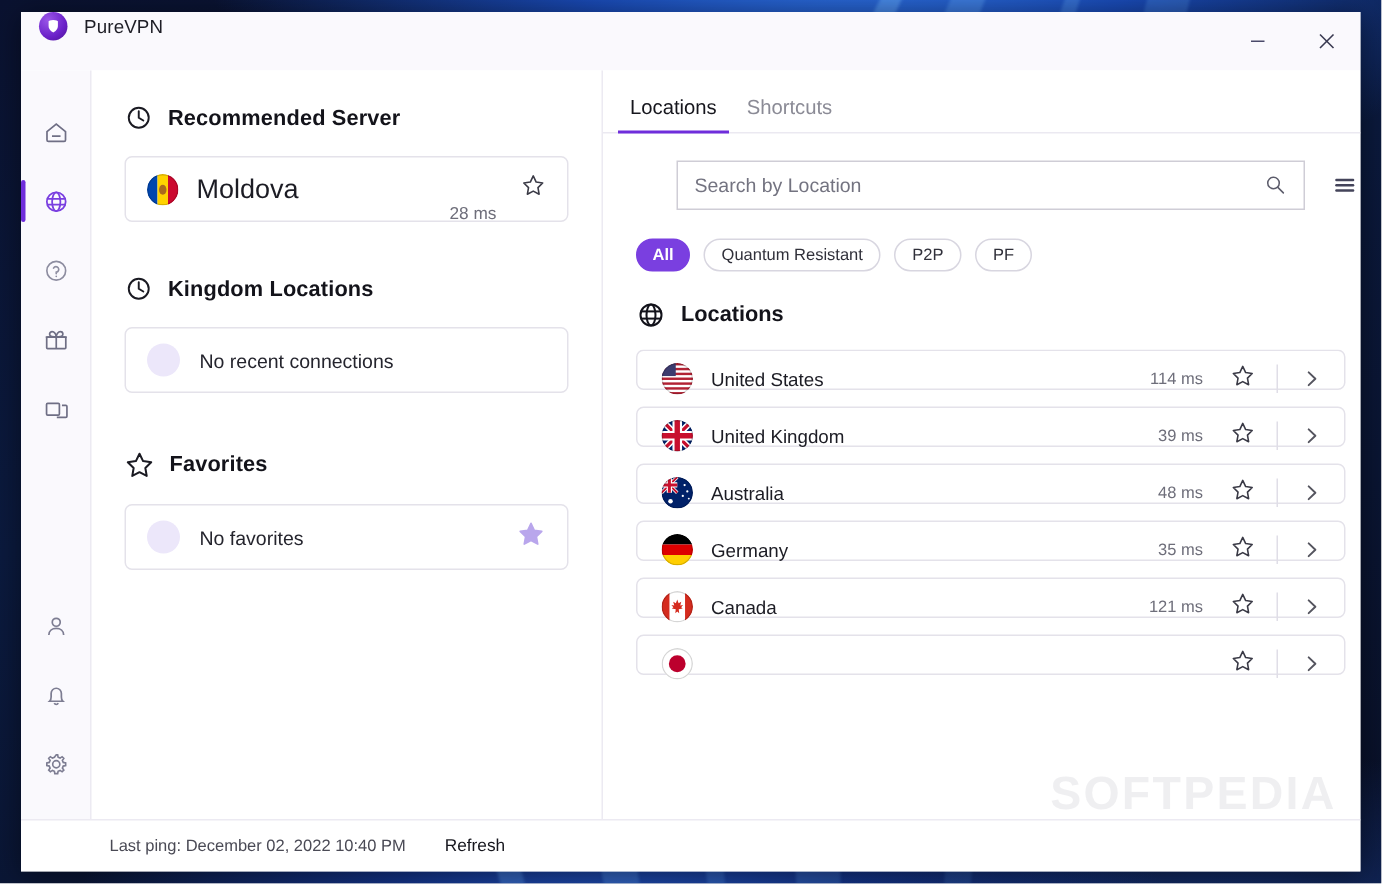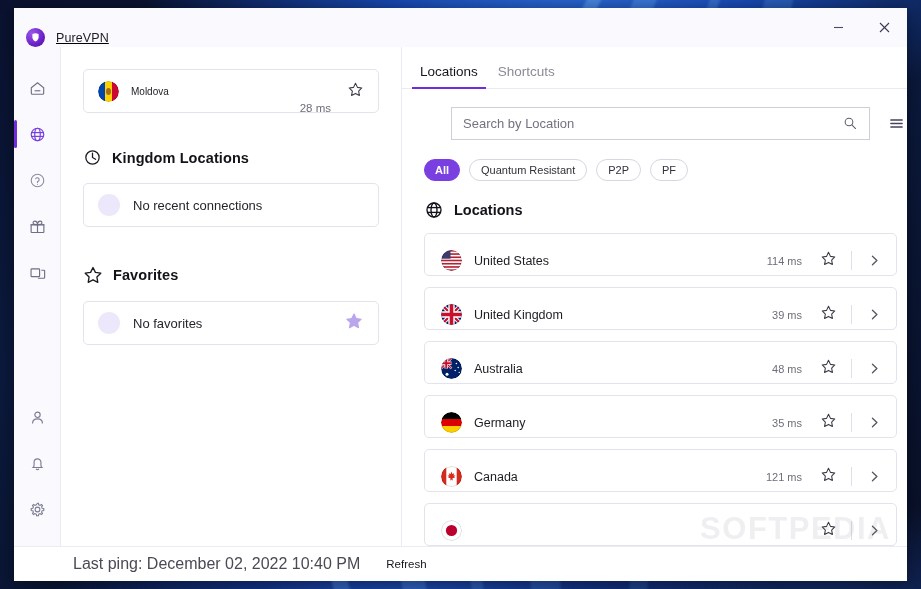--- a/index.html
+++ b/index.html
@@ -51,23 +51,22 @@
     display: flex;
     flex-direction: column;
     overflow: hidden;
   }
 
   
   #titlebar {
     height: 39px;
     background: #faf9fd;
     display: flex;
-    align-items: flex-end;
+    align-items: flex-start;
     flex: 0 0 39px;
-    text-decoration: underline;
   }
   #brand { display: flex; align-items: center; gap: 11px; padding-left: 12px; }
   #brand-logo {
     width: 19px; height: 19px; border-radius: 50%;
     background: radial-gradient(circle at 32% 28%, #9a56e8 0%, #6b21c9 60%, #4c1194 100%);
     display: flex; align-items: center; justify-content: center;
   }
   #brand-logo svg { display:block; }
   #brand-name { font-size: 12.5px; color: #1d1d25; letter-spacing: .1px; }
   #win-controls { margin-left: auto; display: flex; height: 39px; }
@@ -124,21 +123,21 @@
   .card {
     border: 1px solid #e4e2ea;
     border-radius: 5px;
     height: 44px;
     display: flex; align-items: center;
     padding: 0 14px;
     background: #fff;
     cursor: pointer;
   }
   .card .flag { flex: 0 0 auto; margin-right: 12px; }
-  .card .cname { font-size: 10px; color: #1c1c24; }
+  .card .cname { font-size: 18px; color: #1c1c24; }
   .card .ping { margin-left: auto; font-size: 11.5px; color: #6e6e7a; margin-right: 16px; margin-top: 33px; }
   .card .star { flex: 0 0 auto; cursor: pointer; }
   .placeholder-dot {
     width: 22px; height: 22px; border-radius: 50%;
     background: #ece7fa; margin-right: 13px; flex: 0 0 auto;
   }
   .placeholder-text { font-size: 13px; color: #25252e; }
   .card .star-filled { margin-left: auto; }
 
   .spacer-32 { height: 35px; }
@@ -236,21 +235,21 @@
     overflow-y: auto;
     min-height: 0;
   }
   #loc-list::-webkit-scrollbar { width: 5px; }
   #loc-list::-webkit-scrollbar-track { background: transparent; }
   #loc-list::-webkit-scrollbar-thumb { background: #9a9aa6; border-radius: 3px; }
 
   .loc-row {
     border: 1px solid #e4e2ea;
     border-radius: 5px;
-    height: 43px;
+    height: 27px;
     display: flex; align-items: center;
     padding: 12px 0 0 16px;
     margin-bottom: 11px;
     background: #fff;
     cursor: pointer;
   }
   .loc-row .flag { flex: 0 0 auto; margin-right: 12px; }
   .loc-row .cname { font-size: 12.5px; color: #1c1c24; }
   .loc-row .ping { margin-left: auto; font-size: 11px; color: #6e6e7a; }
   .loc-row .star { margin-left: 18px; cursor: pointer; flex: 0 0 auto; }
@@ -262,21 +261,21 @@
 
   
   #statusbar {
     height: 35px;
     flex: 0 0 35px;
     border-top: 1px solid #eceaf2;
     display: flex; align-items: center;
     padding-left: 59px;
     background: #fff;
   }
-  #last-ping { font-size: 16px; color: #4a4a55; }
+  #last-ping { font-size: 11px; color: #4a4a55; }
   #refresh-btn {
     margin-left: 22px; font-size: 11.5px; color: #16161d;
     cursor: pointer; background: #fff; border: none;
     font-family: "Liberation Sans", sans-serif;
     padding: 2px 4px;
   }
 
   
   #watermark {
     position: absolute;
@@ -387,20 +386,27 @@
             <svg width="19" height="19" viewBox="0 0 20 20" fill="none" stroke="#7d7d92" stroke-width="1.15">
               <circle cx="10" cy="10" r="2.5"></circle>
               <path d="M10 3.4 L11 3.4 L11.3 5.1 L12.7 5.7 L14.1 4.7 L15.3 5.9 L14.3 7.3 L14.9 8.7 L16.6 9 L16.6 11 L14.9 11.3 L14.3 12.7 L15.3 14.1 L14.1 15.3 L12.7 14.3 L11.3 14.9 L11 16.6 L9 16.6 L8.7 14.9 L7.3 14.3 L5.9 15.3 L4.7 14.1 L5.7 12.7 L5.1 11.3 L3.4 11 L3.4 9 L5.1 8.7 L5.7 7.3 L4.7 5.9 L5.9 4.7 L7.3 5.7 L8.7 5.1 Z"></path>
             </svg>
           </div>
         </div>
       </div>
 
       <div id="left-panel">
 
+        <div class="sec-head">
+          <svg width="19" height="19" viewBox="0 0 20 20" fill="none" stroke="#1a1a22" stroke-width="1.35">
+            <circle cx="10" cy="10" r="7"></circle>
+            <path d="M10 5.4 L10 10 L13.2 11.9" stroke-linecap="round"></path>
+          </svg>
+          <span class="sec-title">Recommended Server</span>
+        </div>
         <div class="card">
           <span class="flag">
             <svg class="flag-circ" width="21" height="21" viewBox="0 0 21 21">
               <defs>
                   <clipPath id="cMd">
                     <circle cx="10.5" cy="10.5" r="10.5"></circle>
                   </clipPath>
                 </defs>
               <g clip-path="url(#cMd)">
                 <rect x="0" y="0" width="7" height="21" fill="#0046AE"></rect>

